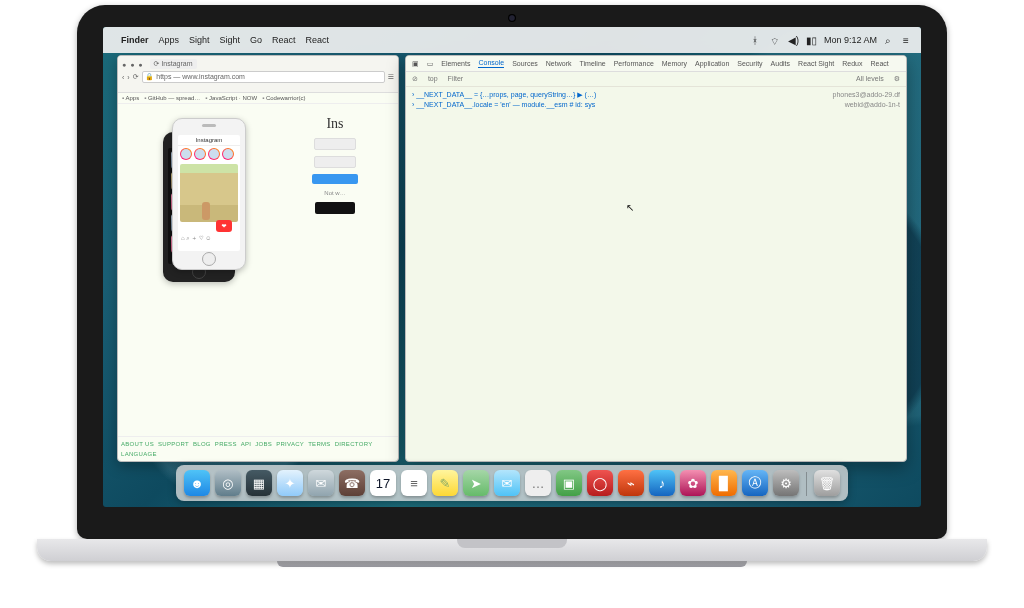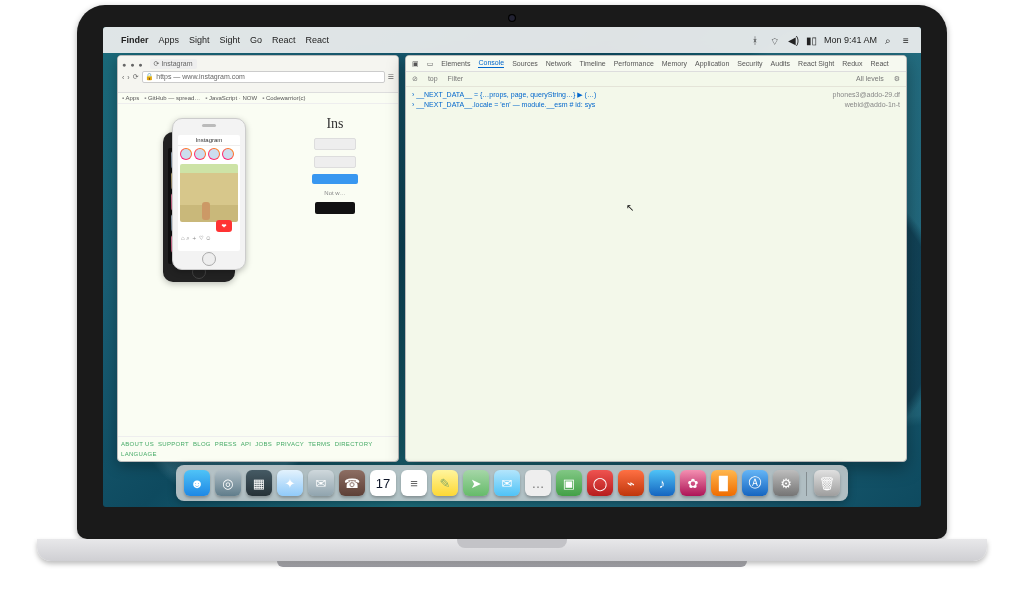--- a/index.html
+++ b/index.html
@@ -255,21 +255,21 @@
         <span class="mbitem">Sight</span>
         <span class="mbitem">Sight</span>
         <span class="mbitem">Go</span>
         <span class="mbitem">React</span>
         <span class="mbitem">React</span>
         <div class="right">
           <span class="mbicon">ᚼ</span>
           <span class="mbicon">⌔</span>
           <span class="mbicon">◀)</span>
           <span class="mbicon">▮▯</span>
-          <span>Mon 9:41 AM</span>
+          <span>Mon 9:12 AM</span>
           <span class="mbicon">⌕</span>
           <span class="mbicon">≡</span>
         </div>
       </div>
 
       <div class="browser">
         <div class="b-toolbar">
           <div class="b-tabs">
             <span style="letter-spacing:1px;">● ● ●</span>
             <span class="b-tab">⟳ <span>Instagram</span></span>

